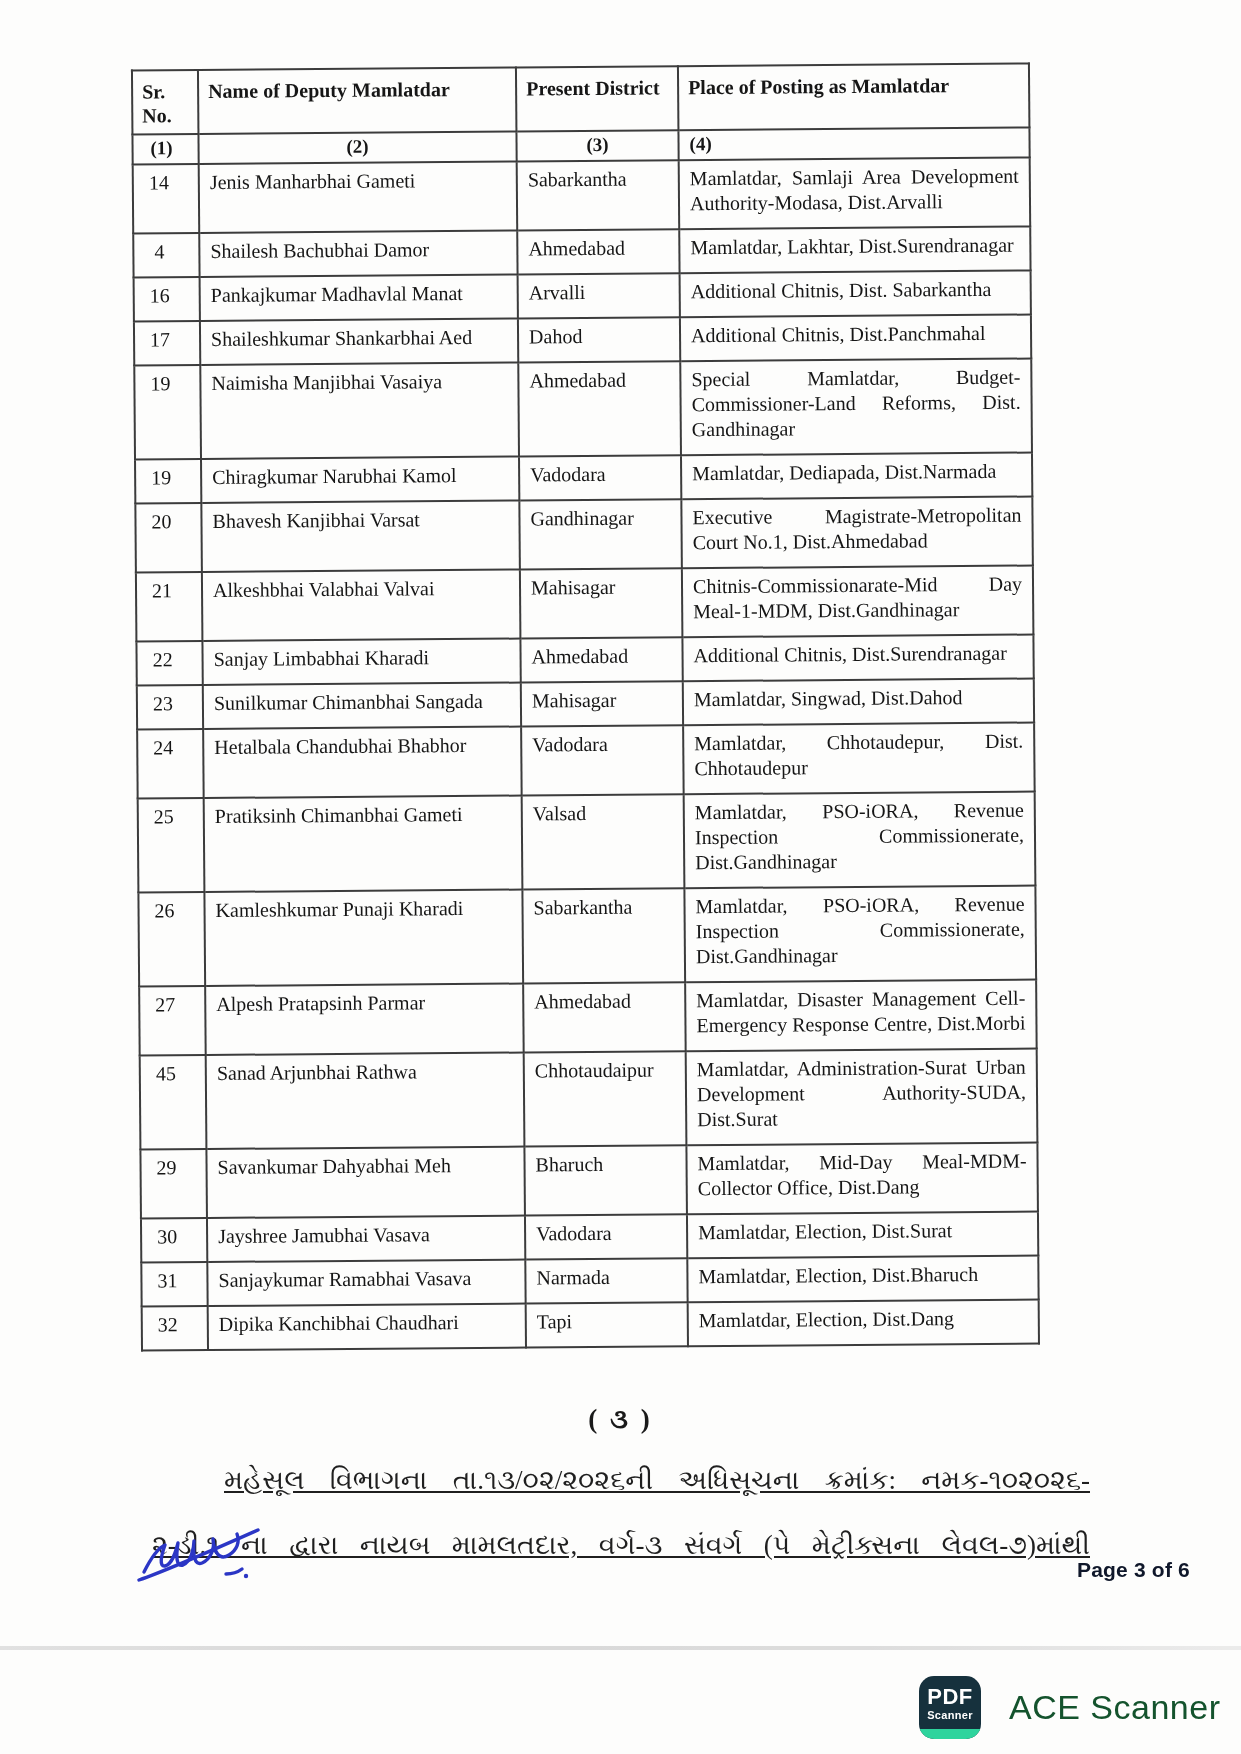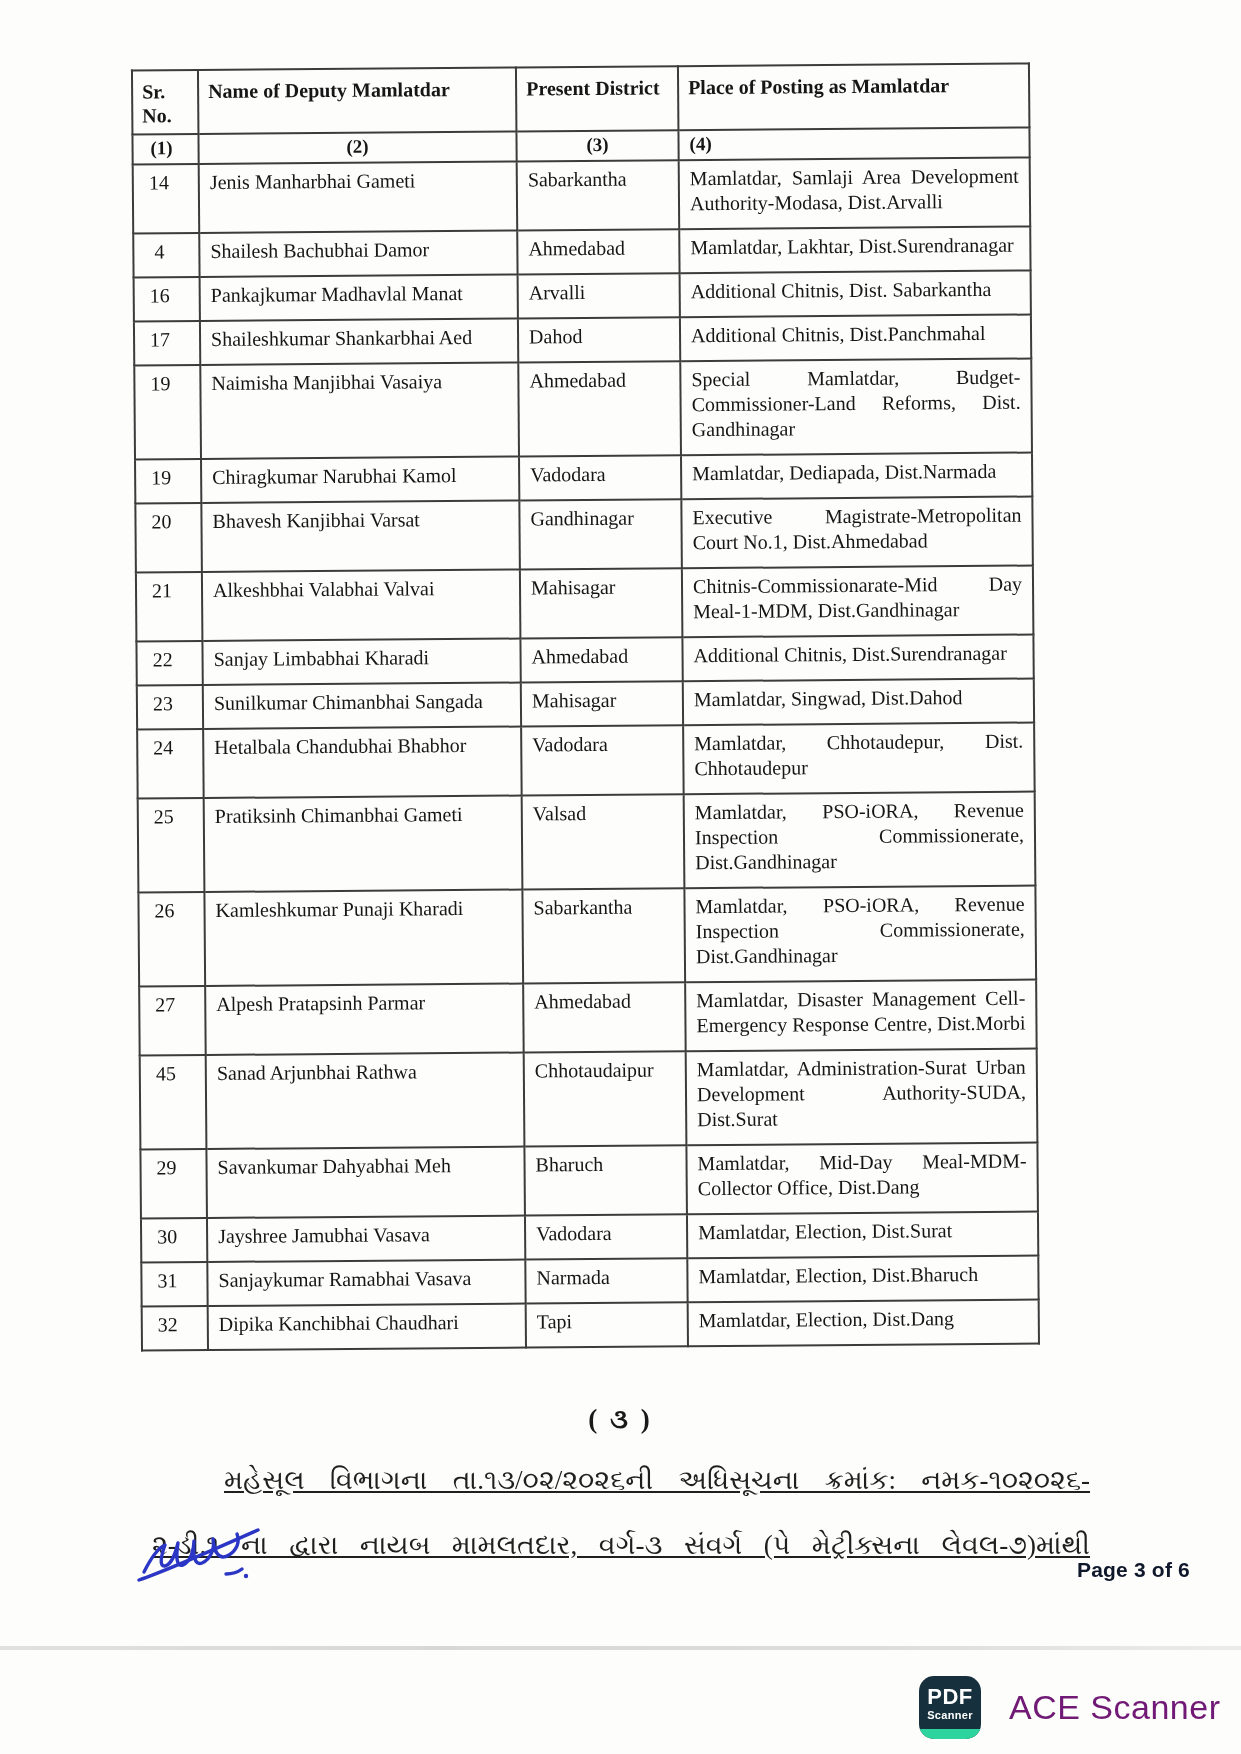--- a/index.html
+++ b/index.html
@@ -138,21 +138,21 @@
     letter-spacing:0.3px;
   }
   .scanner-logo .band{
     position:absolute; left:0; bottom:0;
     width:100%; height:10px;
     background:#2ed49d;
   }
   .brand-name{
     font-family:"Liberation Sans", sans-serif;
     font-size:34px;
-    color:#701a75;
+    color:#14532d;
     letter-spacing:0.5px;
     white-space:nowrap;
   }
 </style>
 </head>
 <body>
 
 <div class="page">
 
   <table class="posting-table">

